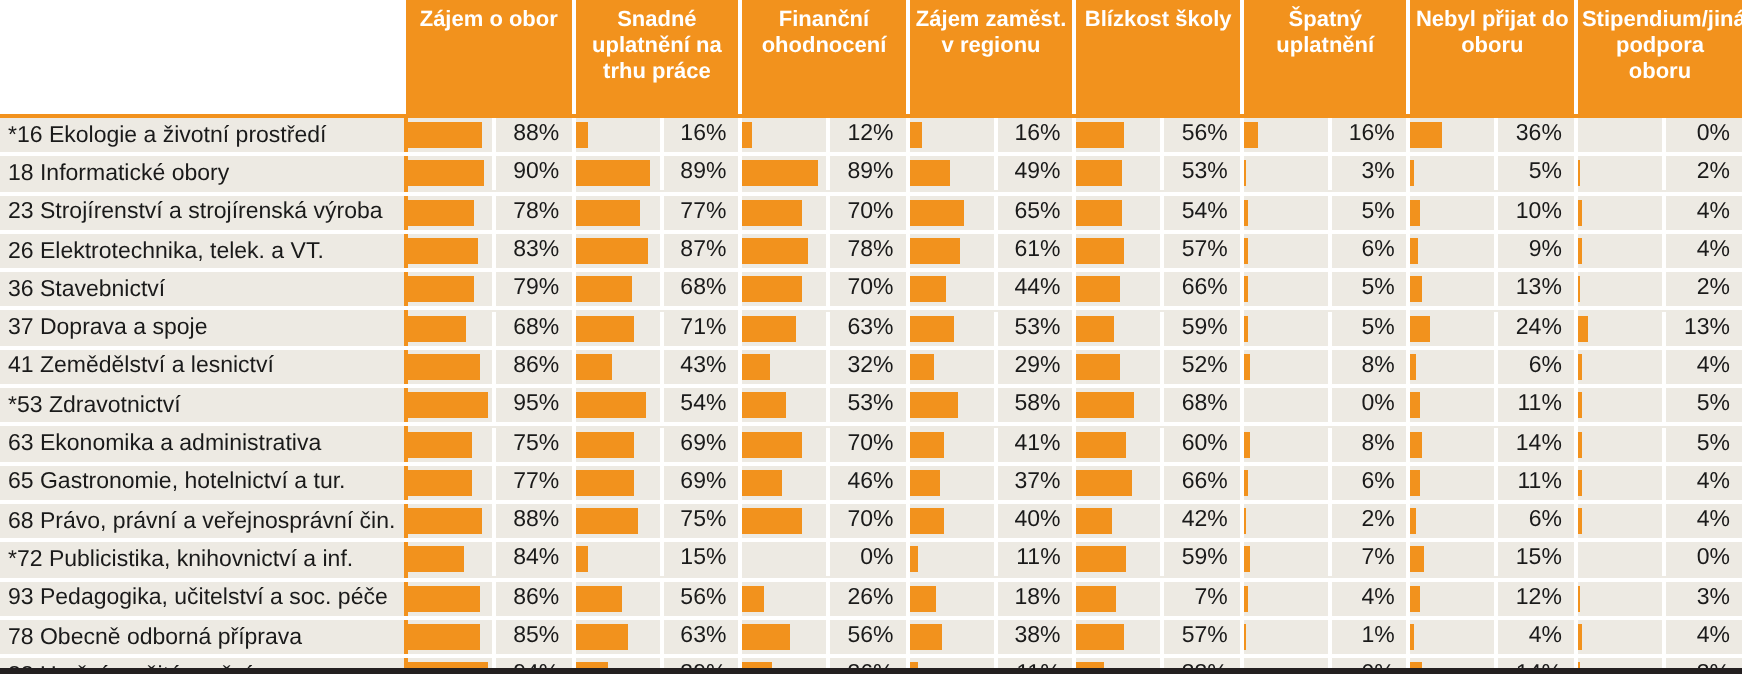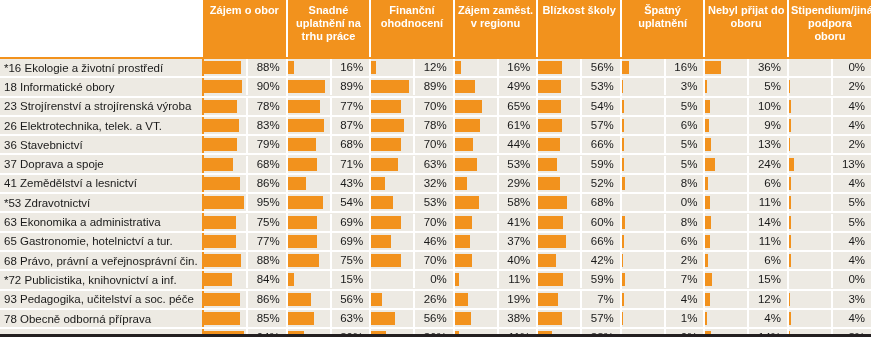--- a/index.html
+++ b/index.html
@@ -964,21 +964,21 @@
                 <div class="bar-fill" style="width: 10.92px;"></div>
               </div>
               <div class="val-area">26%</div>
             </div>
           </td>
           <td class="metric-cell">
             <div class="metric-inner">
               <div class="bar-area" style="width: 44px;">
                 <div class="bar-fill" style="width: 13.02px;"></div>
               </div>
-              <div class="val-area">19%</div>
+              <div class="val-area">18%</div>
             </div>
           </td>
           <td class="metric-cell">
             <div class="metric-inner">
               <div class="bar-area" style="width: 44px;">
                 <div class="bar-fill" style="width: 20.16px;"></div>
               </div>
               <div class="val-area">7%</div>
             </div>
           </td>

